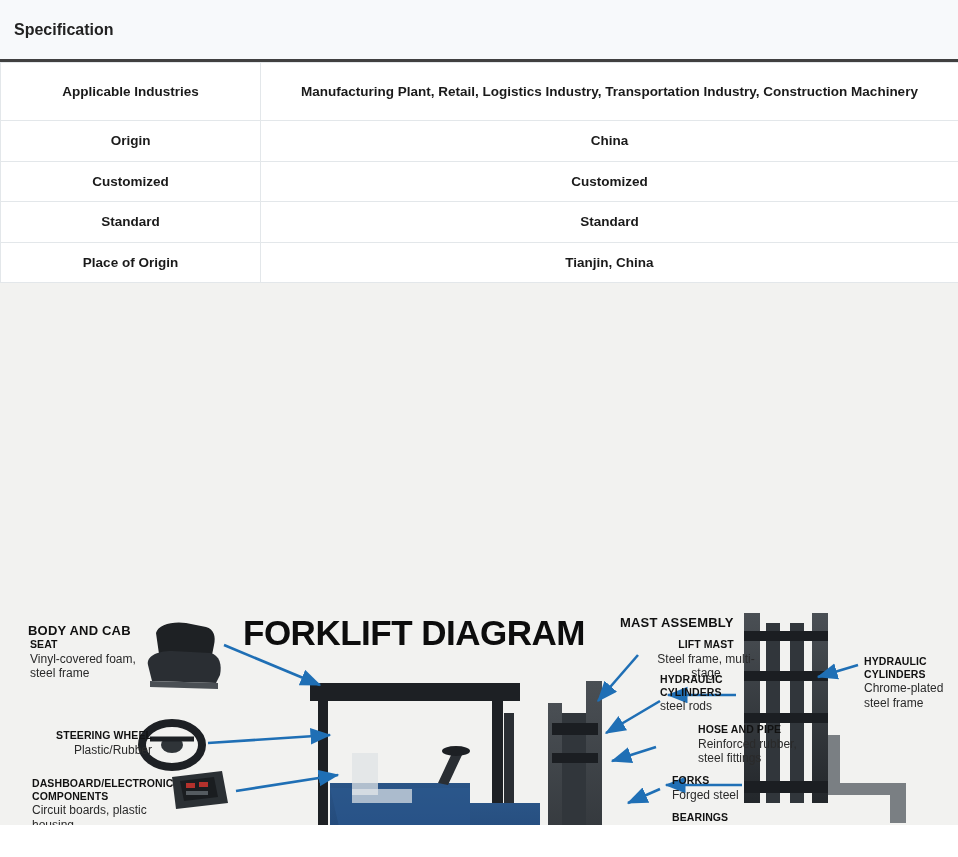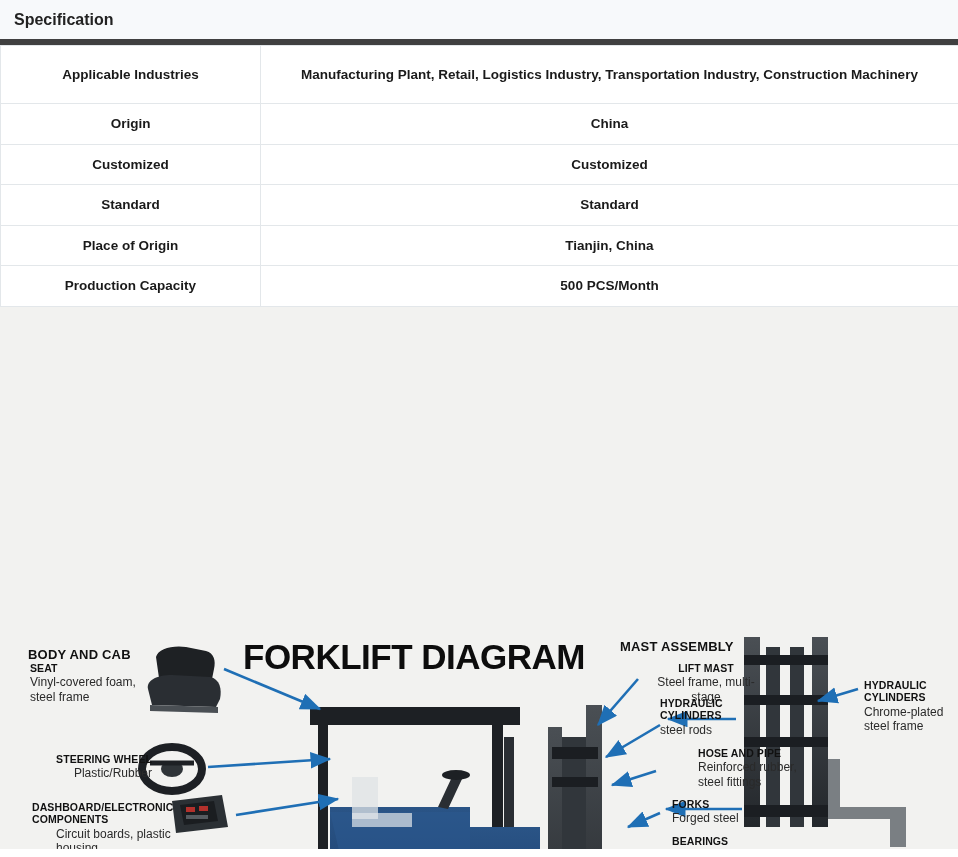--- a/index.html
+++ b/index.html
@@ -7,23 +7,23 @@
   body {
     width: 958px;
     height: 857px;
     font-family: "Liberation Sans", sans-serif;
     background: #ffffff;
     overflow: hidden;
   }
 
   
   .spec-header {
-    height: 45px;
+    height: 62px;
     background: #f7f9fb;
-    border-bottom: 6px solid #404040;
+    border-bottom: 3px solid #404040;
     display: flex;
     align-items: center;
     padding-left: 14px;
   }
   .spec-header-title {
     font-size: 16px;
     font-weight: bold;
     color: #222;
   }
 
@@ -112,24 +112,20 @@
       <td class="k">Customized</td>
       <td class="v">Customized</td>
     </tr>
     <tr>
       <td class="k">Standard</td>
       <td class="v">Standard</td>
     </tr>
     <tr>
       <td class="k">Place of Origin</td>
       <td class="v">Tianjin, China</td>
-    </tr>
-    <tr>
-      <td class="k">Production Capacity</td>
-      <td class="v">500 PCS/Month</td>
     </tr>
   </tbody>
 </table>
 
 <div class="diagram">
 
   <svg class="bg" width="958" height="542" viewBox="0 0 958 542">
     <defs>
       <linearGradient id="bodyGrad" x1="0" y1="0" x2="0" y2="1">
         <stop offset="0" stop-color="#2a5486"></stop>
@@ -357,21 +353,21 @@
     <span class="d" style="white-space:pre-line;">Vinyl-covered foam,
 steel frame</span>
   </div>
   <div class="lbl" style="left:42px; top:446px; width:110px;text-align:right;">
     <span class="t">STEERING WHEEL</span>
     <span class="d" style="white-space:pre-line;">Plastic/Rubber</span>
   </div>
   <div class="lbl" style="left:32px; top:494px; width:150px;">
     <span class="t" style="white-space:pre-line;">DASHBOARD/ELECTRONIC
 COMPONENTS</span>
-    <span class="d" style="white-space:pre-line;margin-left:24px;">Circuit boards, plastic housing</span>
+    <span class="d" style="white-space:pre-line;">Circuit boards, plastic housing</span>
   </div>
 
   <div class="lbl" style="left:646px; top:355px; width:120px;text-align:center;">
     <span class="t">LIFT MAST</span>
     <span class="d" style="white-space:pre-line;">Steel frame, multi-stage</span>
   </div>
   <div class="lbl" style="left:660px; top:390px; width:90px;">
     <span class="t" style="white-space:pre-line;">HYDRAULIC
 CYLINDERS</span>
     <span class="d">steel rods</span>

